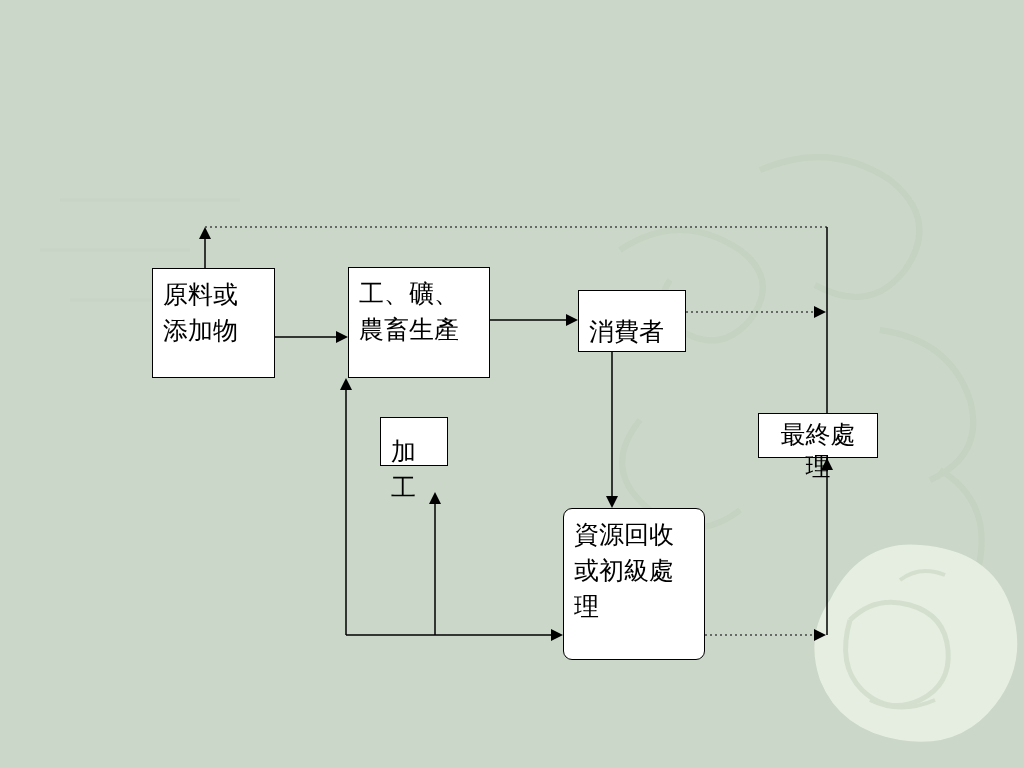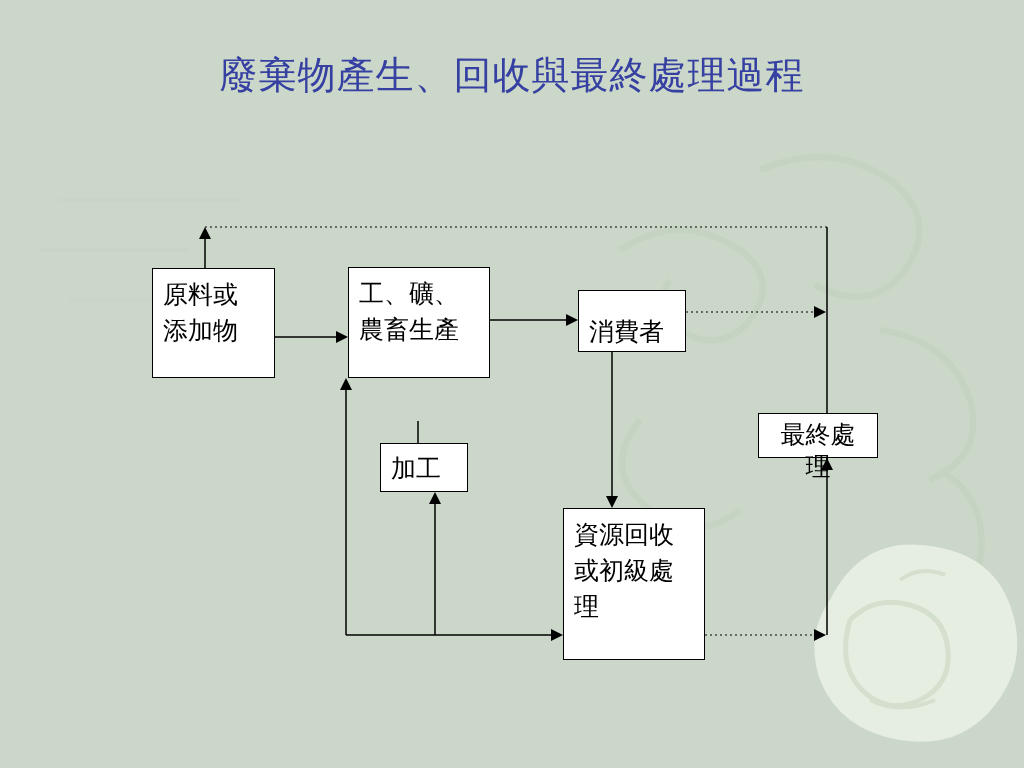--- a/index.html
+++ b/index.html
@@ -11,22 +11,22 @@
          text-align:center;font-size:38px;font-weight:400;
          color:#3540a2;letter-spacing:1px;z-index:3;}
   .connectors{position:absolute;left:0;top:0;z-index:1;}
   .node{position:absolute;background:#ffffff;border:1px solid #000;
         box-sizing:border-box;color:#000;font-size:25px;line-height:36px;
         white-space:pre-line;padding:8px 10px;z-index:2;}
   .node-raw{left:152px;top:268px;width:123px;height:110px;}
   .node-production{left:348px;top:267px;width:142px;height:111px;}
   .node-consumers{left:578px;top:290px;width:108px;height:62px;padding-top:23px;}
   .node-disposal{left:758px;top:413px;width:120px;height:45px;padding-top:5px;line-height:32px;text-align:center;}
-  .node-processing{left:380px;top:443px;width:88px;height:49px;padding-top:7px;}
-  .node-recovery{left:563px;top:508px;width:142px;height:152px;}
+  .node-processing{left:380px;top:417px;width:68px;height:49px;padding-top:16px;}
+  .node-recovery{left:563px;top:508px;width:142px;height:152px;border-radius:9px;}
   .ln{stroke:#000;stroke-width:1.5;fill:none;}
   .ln-dot{stroke:#000;stroke-width:1.2;fill:none;stroke-dasharray:2 3;}
   .ah{fill:#000;stroke:none;}
 </style>
 </head>
 <body>
 
 <div class="slide">
 
   <svg class="ornament" width="1024" height="768" viewBox="0 0 1024 768" aria-hidden="true">
@@ -38,21 +38,20 @@
       <path d="M940,470 q50,30 40,90 q-10,55 -70,60"></path>
       <path d="M60,200 h180 M40,250 h150 M70,300 h120" stroke-width="3" opacity="0.35"></path>
     </g>
     <g opacity="0.85">
       <path d="M830,600 q30,-60 90,-55 q70,5 90,60 q20,55 -15,100 q-35,45 -95,35 q-60,-10 -80,-60 q-15,-45 10,-80 z" fill="#ecf2e7"></path>
       <path d="M850,620 q25,-25 60,-15 q35,10 38,45 q3,35 -28,50 q-32,15 -58,-10 q-25,-25 -12,-70" fill="none" stroke="#d6e1cf" stroke-width="5"></path>
       <path d="M900,580 q20,-15 45,-5 M870,700 q30,15 65,0" fill="none" stroke="#d6e1cf" stroke-width="4"></path>
     </g>
   </svg>
 
-  <h1 class="title">廢棄物產生、回收與最終處理過程</h1>
 
   <svg class="connectors" width="1024" height="768" viewBox="0 0 1024 768">
 
     <line class="ln-dot" x1="205" y1="227" x2="827" y2="227"></line>
 
     <line class="ln" x1="205" y1="268" x2="205" y2="238"></line>
     <polygon class="ah" points="199,239 211,239 205,227"></polygon>
 
     <line class="ln" x1="275" y1="337" x2="337" y2="337"></line>
     <polygon class="ah" points="336,331 336,343 348,337"></polygon>

